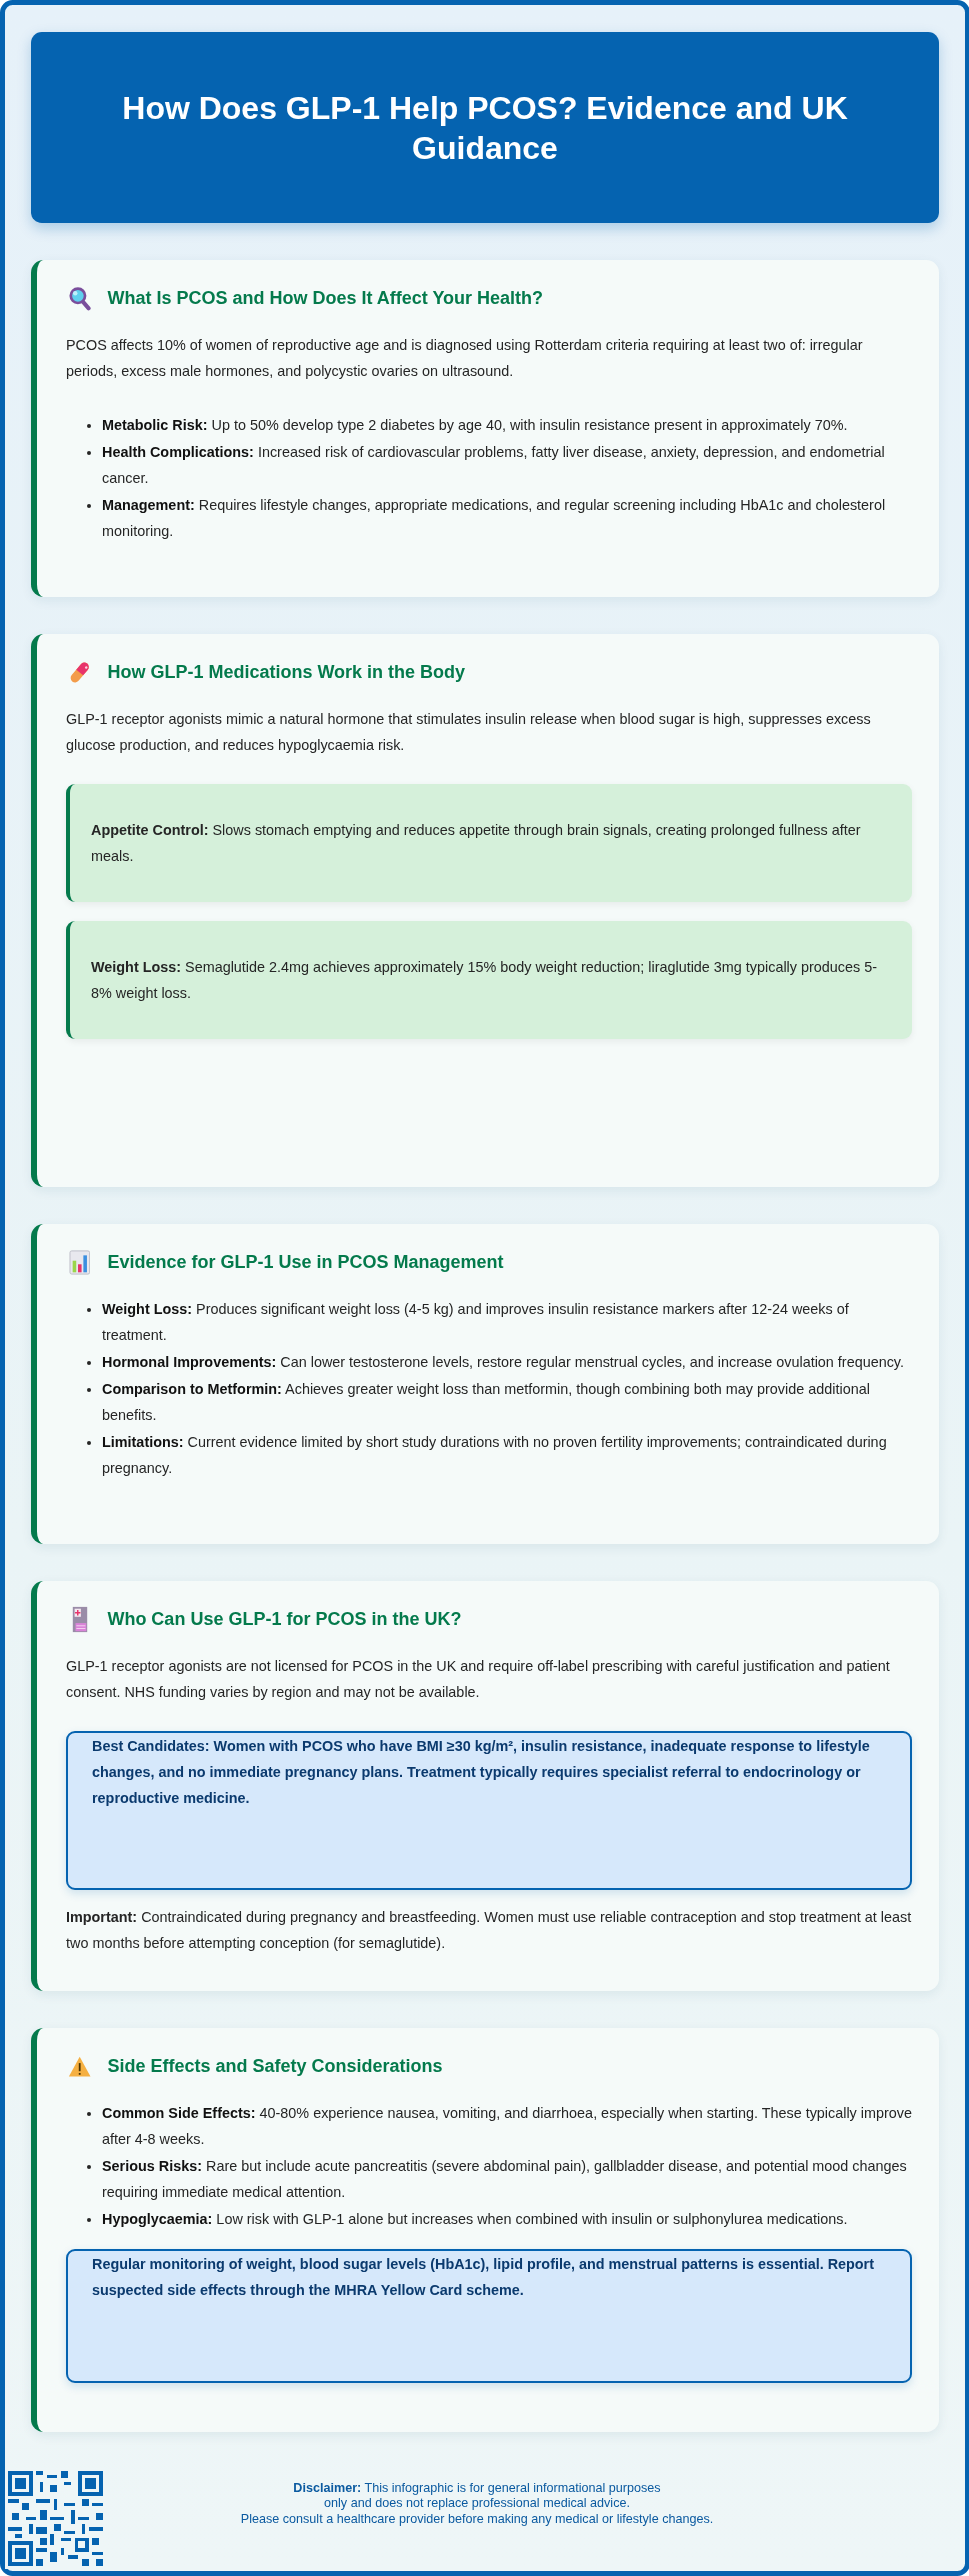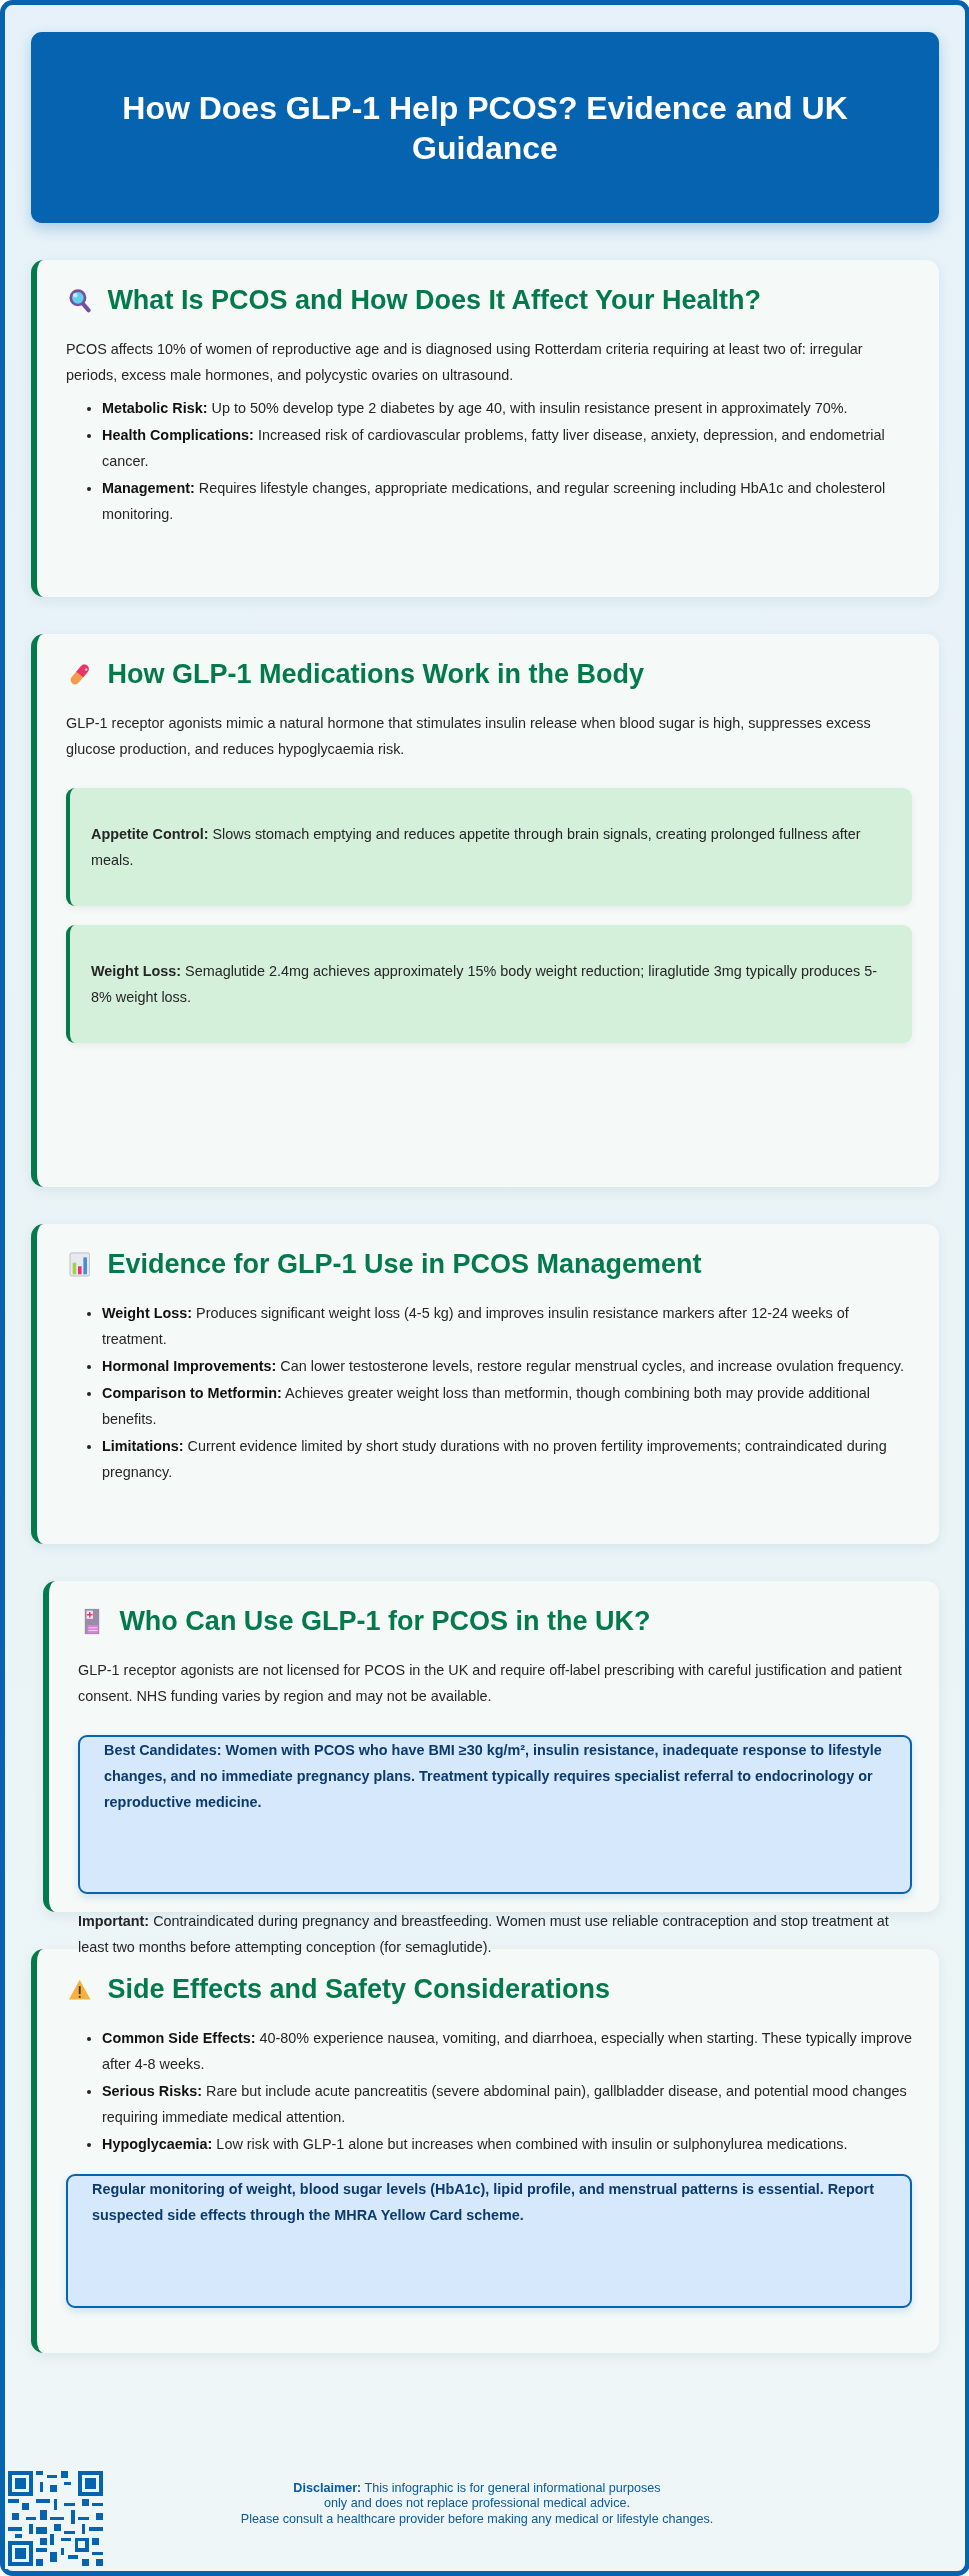--- a/index.html
+++ b/index.html
@@ -27,23 +27,23 @@
   .card {
     background: #f5faf9;
     border-left: 6.3px solid #047a4c;
     border-radius: 12.6px;
     box-shadow: 0 3.6px 10.8px rgba(0, 80, 100, 0.08);
     padding: 25px 27px 27px 29px;
     margin-top: 37px;
   }
   .card-title { display: flex; align-items: center; margin-bottom: 20px; }
   .card-title .icon { width: 27px; height: 27px; margin-right: 14.4px; display: inline-flex; align-items: center; justify-content: center; }
-  .card-title h2 { color: #047a4c; font-size: 27px; font-weight: bold; }
+  .card-title h2 { color: #047a4c; font-size: 18px; font-weight: bold; }
   p.body { font-size: 14.4px; line-height: 26px; color: #252525; }
-  ul.bullets { padding-left: 36px; margin-top: 7px; }
+  ul.bullets { padding-left: 36px; margin-top: 28px; }
   ul.bullets li { font-size: 14.4px; line-height: 26px; color: #252525; margin-bottom: 0.9px; }
   ul.bullets li b { color: #111; }
   .green-box {
     background: #d5f0da;
     border-left: 4.5px solid #047a4c;
     border-radius: 9px;
     box-shadow: 0 2.7px 7.2px rgba(0,0,0,0.06);
     padding: 0 24px 0 21px;
     height: 118px;
     display: flex; align-items: center;
@@ -132,21 +132,21 @@
       <h2>Evidence for GLP-1 Use in PCOS Management</h2>
     </div>
     <ul class="bullets" style="margin-top:11px;">
       <li><b>Weight Loss:</b><span> Produces significant weight loss (4-5 kg) and improves insulin resistance markers after 12-24 weeks of treatment.</span></li>
       <li><b>Hormonal Improvements:</b><span> Can lower testosterone levels, restore regular menstrual cycles, and increase ovulation frequency.</span></li>
       <li><b>Comparison to Metformin:</b><span> Achieves greater weight loss than metformin, though combining both may provide additional benefits.</span></li>
       <li><b>Limitations:</b><span> Current evidence limited by short study durations with no proven fertility improvements; contraindicated during pregnancy.</span></li>
     </ul>
   </section>
 
-  <section class="card" style="height:331px;margin-left:12px;">
+  <section class="card" style="height:410px;">
     <div class="card-title">
       <span class="icon">
         <svg width="20" height="27" viewBox="0 0 22 30">
             <rect x="3" y="1" width="16" height="28" fill="#9a8ca8"></rect>
             <rect x="5" y="3" width="7" height="9" fill="#f4e8f0"></rect>
             <path d="M8.5 4.5v6M5.5 7.5h6" stroke="#e8336b" stroke-width="1.6"></path>
             <rect x="6" y="19" width="12" height="9" fill="#d983d8"></rect>
             <line x1="7" y1="22" x2="17" y2="22" stroke="#f7d6f4"></line>
             <line x1="7" y1="25" x2="17" y2="25" stroke="#f7d6f4"></line>
           </svg>

